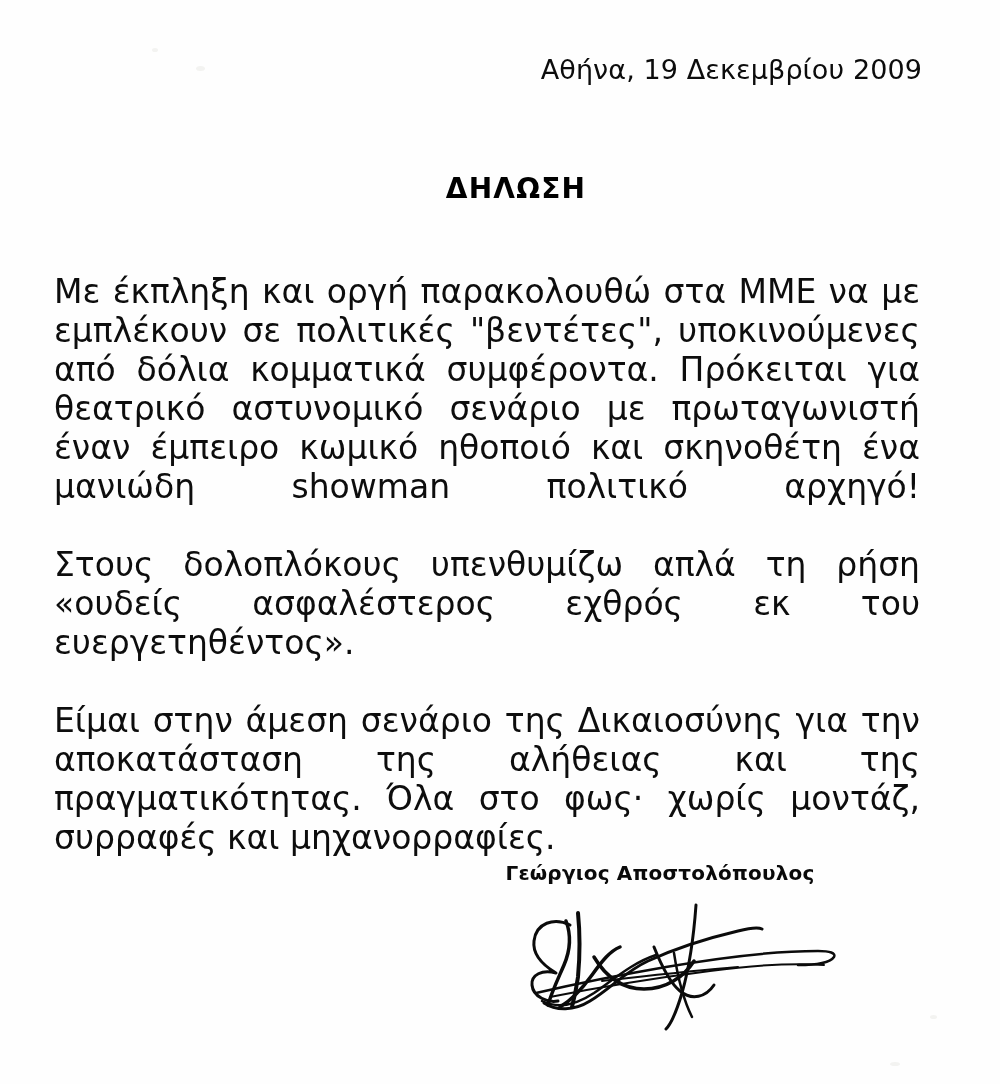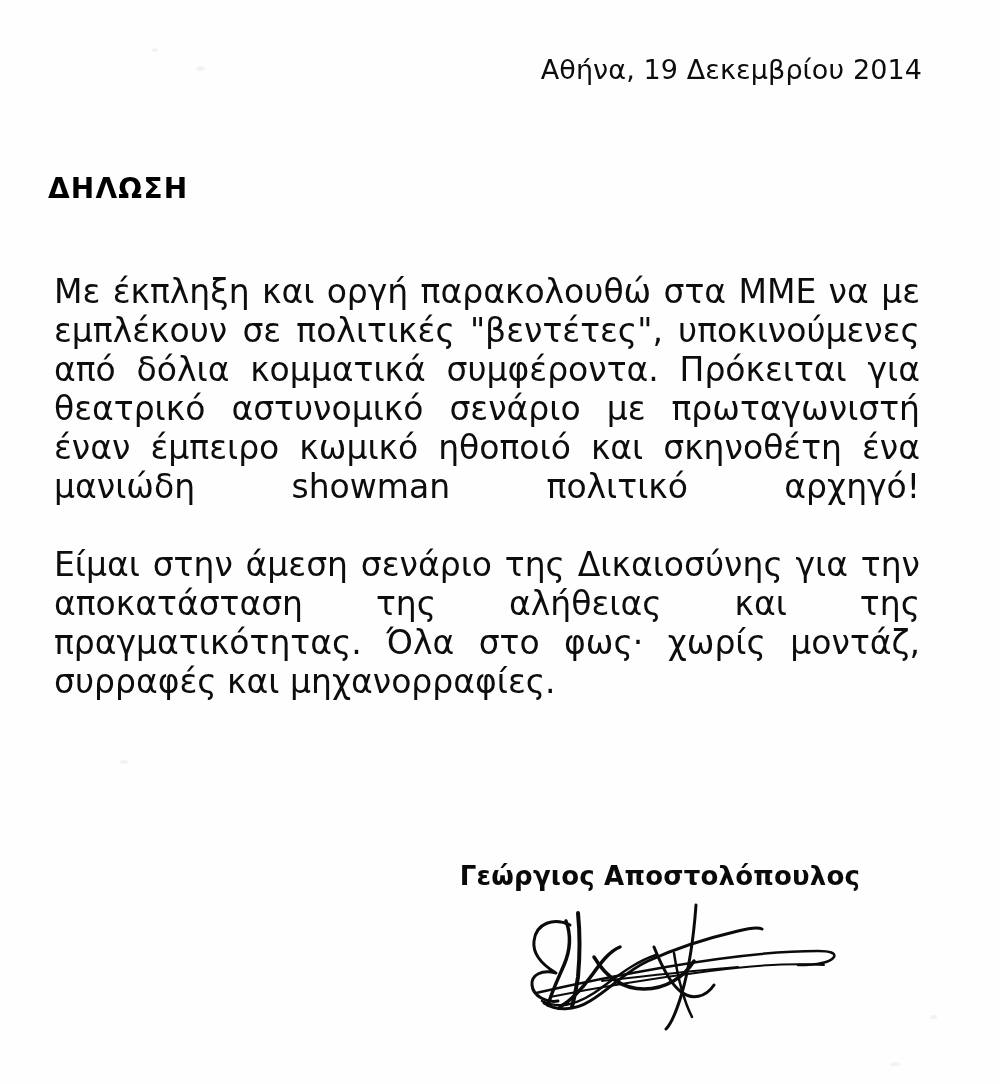--- a/index.html
+++ b/index.html
@@ -32,23 +32,23 @@
     font-size: 27px;
     letter-spacing: 0.1px;
     color: #0c0c0c;
     white-space: nowrap;
   }
 
   
   .title-wrap {
     position: absolute;
     top: 172px;
-    left: 16px;
+    left: 0;
     right: 0;
-    text-align: left;
+    text-align: center;
     padding-left: 32px;
   }
   .doc-title {
     display: inline-block;
     font-size: 28px;
     font-weight: bold;
     letter-spacing: 1.2px;
     color: #000000;
   }
 
@@ -80,21 +80,21 @@
   }
   .para.no-stretch::after { display: none; }
 
   
   .sign-name {
     position: absolute;
     top: 861px;
     left: 380px;
     width: 560px;
     text-align: center;
-    font-size: 26px;
+    font-size: 20px;
     font-weight: bold;
     color: #0a0a0a;
     letter-spacing: 0.2px;
     white-space: nowrap;
   }
   .signature-mark {
     position: absolute;
     top: 893px;
     left: 498px;
     width: 350px;
@@ -123,28 +123,29 @@
 <body>
 
 <div class="page">
 
   <div class="speckle sp1"></div>
   <div class="speckle sp2"></div>
   <div class="speckle sp5"></div>
   <div class="speckle sp3"></div>
   <div class="speckle sp4"></div>
 
-  <div class="date-line">Αθήνα, 19 Δεκεμβρίου 2014</div>
+  <div class="date-line">Αθήνα, 19 Δεκεμβρίου 2009</div>
 
   <div class="title-wrap">
     <span class="doc-title">ΔΗΛΩΣΗ</span>
   </div>
 
   <div class="body-block">
     <p class="para">Με έκπληξη και οργή παρακολουθώ στα ΜΜΕ να με εμπλέκουν σε πολιτικές "βεντέτες", υποκινούμενες από δόλια κομματικά συμφέροντα. Πρόκειται για θεατρικό αστυνομικό σενάριο με πρωταγωνιστή έναν έμπειρο κωμικό ηθοποιό και σκηνοθέτη ένα μανιώδη showman πολιτικό αρχηγό!</p>
+    <p class="para">Στους δολοπλόκους υπενθυμίζω απλά τη ρήση «ουδείς ασφαλέστερος εχθρός εκ του ευεργετηθέντος».</p>
     <p class="para no-stretch">Είμαι στην άμεση σενάριο της Δικαιοσύνης για την αποκατάσταση της αλήθειας και της πραγματικότητας. Όλα στο φως· χωρίς μοντάζ, συρραφές και μηχανορραφίες.</p>
   </div>
 
   <div class="sign-name">Γεώργιος Αποστολόπουλος</div>
 
   <div class="signature-mark">
     <svg viewBox="0 0 350 140" xmlns="http://www.w3.org/2000/svg" fill="none" stroke="#0b0b0b" stroke-linecap="round" stroke-linejoin="round">
       <path d="M72 32 C56 24, 38 30, 36 48 C34 64, 48 74, 58 80 C44 76, 33 82, 34 92 C35 104, 50 110, 60 108" stroke-width="3"></path>
       <path d="M68 28 C74 44, 72 58, 66 72 C60 86, 54 98, 50 112" stroke-width="3.5"></path>
       <path d="M80 20 C82 40, 82 62, 80 84 C78 98, 76 106, 74 114" stroke-width="4"></path>

